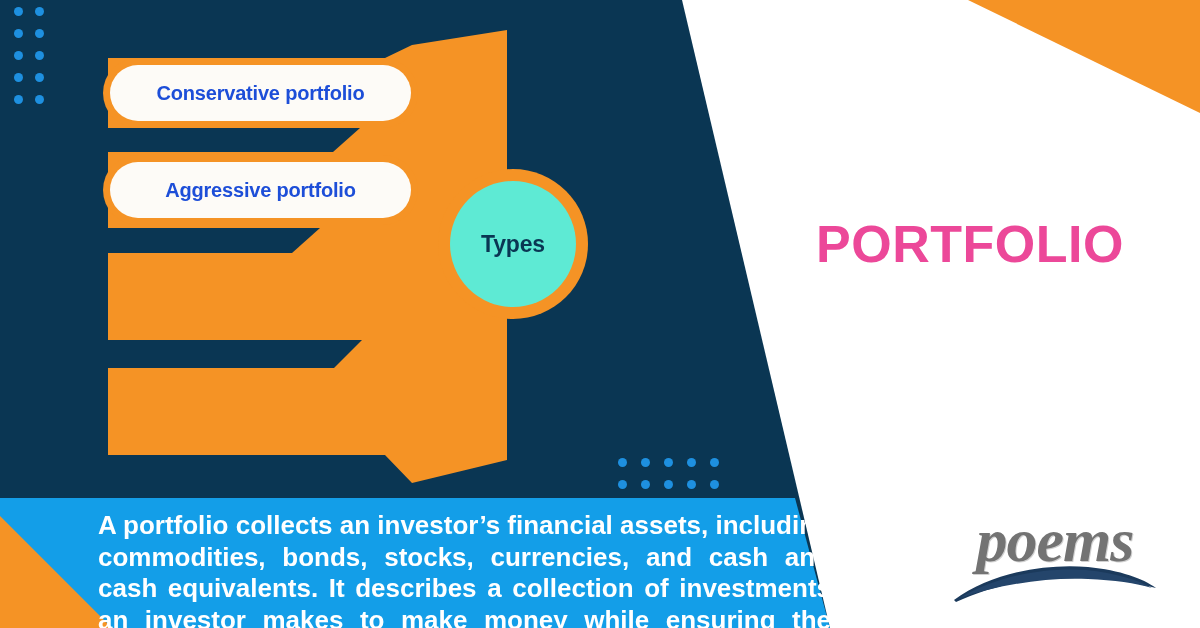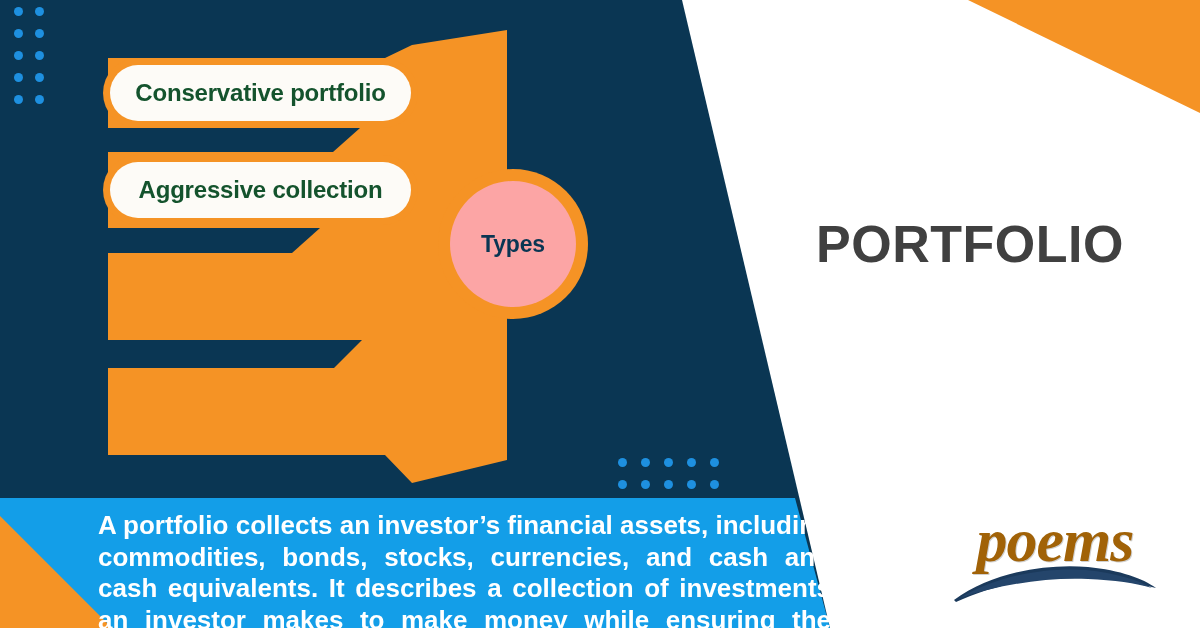--- a/index.html
+++ b/index.html
@@ -47,23 +47,23 @@
   .pill-inner {
     background:#FDFBF7;
     border-radius:34px;
     min-height:56px;
     display:flex;
     align-items:center;
     justify-content:center;
     padding:6px 14px;
   }
   .pill-label {
-    color:#14532d;
-    font-weight:bold;
-    font-size:24px;
+    color:#1d4ed8;
+    font-weight:bold;
+    font-size:20px;
     line-height:1.15;
     text-align:center;
     letter-spacing:-0.2px;
   }
   #pill-3 .pill-inner { min-height:56px; }
   #pill-4 .pill-inner { min-height:64px; }
 
   
   #pill-1 { margin-bottom:27px; }
   #pill-2 { margin-bottom:27px; }
@@ -74,37 +74,37 @@
     position:absolute;
     left:438px; top:169px;
     width:150px; height:150px;
     border-radius:50%;
     background:#F59325;
     display:flex; align-items:center; justify-content:center;
   }
   #types-badge .circle-inner {
     width:126px; height:126px;
     border-radius:50%;
-    background:#fca5a5;
+    background:#5eead4;
     display:flex; align-items:center; justify-content:center;text-align:center;
   }
   #types-label {
     color:#0A3653;
     font-weight:bold;
     font-size:23px;
     letter-spacing:-0.2px;
   }
 
   
   #page-title {
     position:absolute;
     left:760px; top:214px;
     width:420px;
     text-align:center;
-    color:#404040;
+    color:#ec4899;
     font-size:52px;
     font-weight:bold;
     letter-spacing:0.5px;
   }
 
   
   #description {
     position:absolute;
     left:98px; top:510px;
     width:733px;
@@ -124,21 +124,21 @@
   }
   #brand-wordmark {
     position:absolute;
     left:0; top:0;
     width:210px;
     text-align:center;
     font-family:"Liberation Serif", serif;
     font-style:italic;
     font-weight:bold;
     font-size:62px;
-    color:#a16207;
+    color:#737373;
     letter-spacing:-1px;
     text-shadow:1px 1px 0 rgba(120,120,120,0.35);
   }
   #brand-swoosh { position:absolute; left:0; top:52px; width:210px; height:48px; }
 </style>
 </head>
 <body>
 
 <div id="stage">
 
@@ -214,21 +214,21 @@
 
     <div class="pill" id="pill-1">
       <div class="pill-inner">
         <span class="pill-label">Conservative portfolio</span>
       </div>
     </div>
 
 
     <div class="pill" id="pill-3">
       <div class="pill-inner">
-        <span class="pill-label">Aggressive collection</span>
+        <span class="pill-label">Aggressive portfolio</span>
       </div>
     </div>
 
 
   </div>
 
   <div id="types-badge">
     <div class="circle-inner">
       <span id="types-label">Types</span>
     </div>

